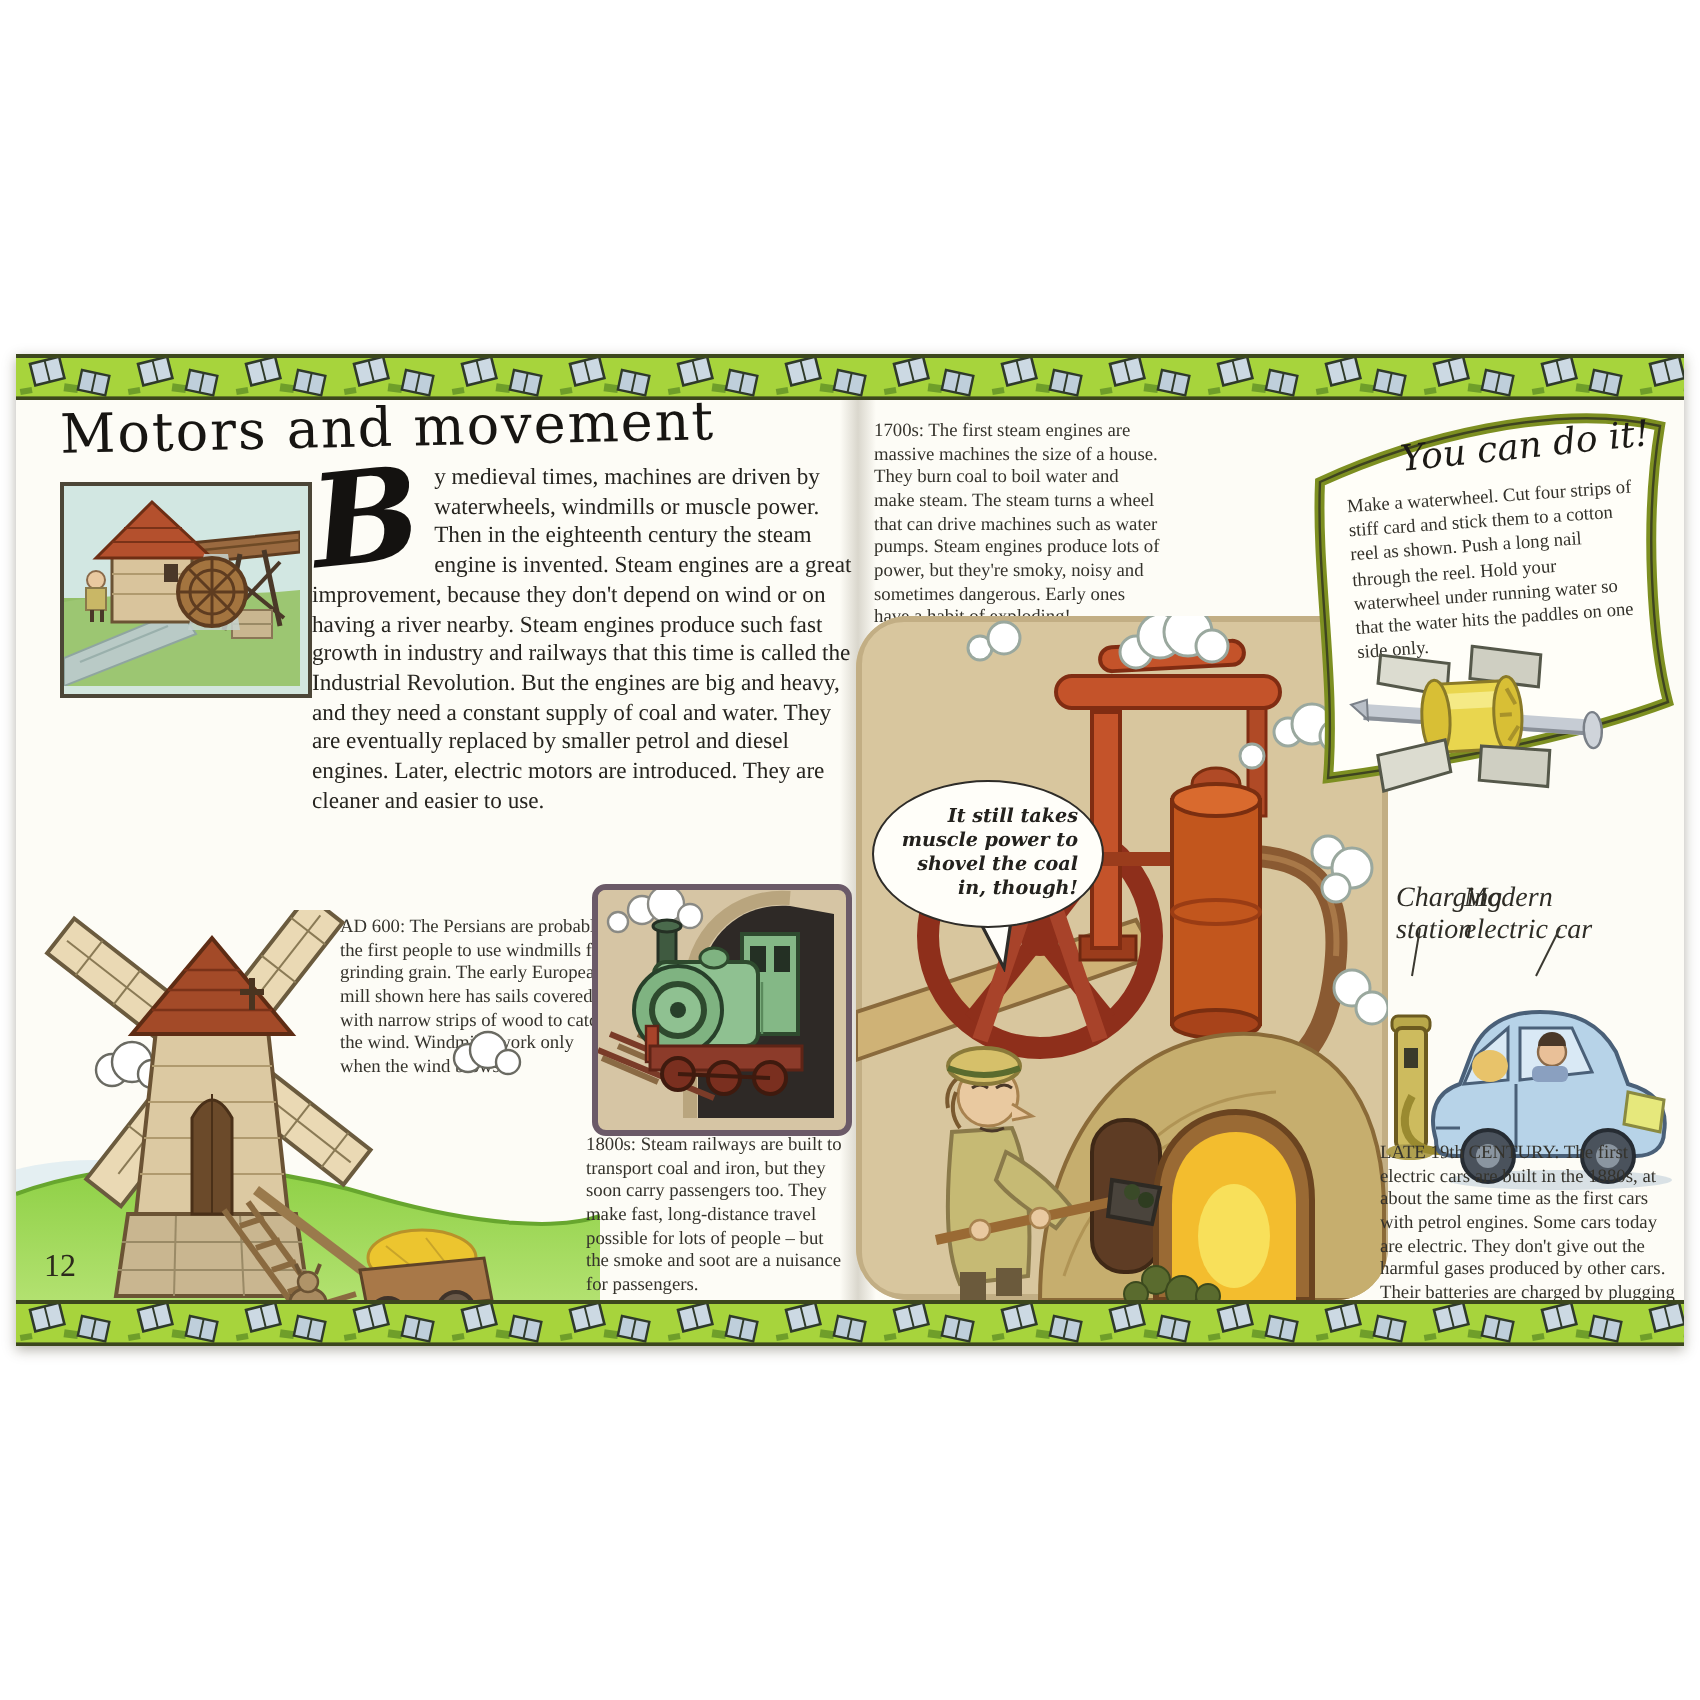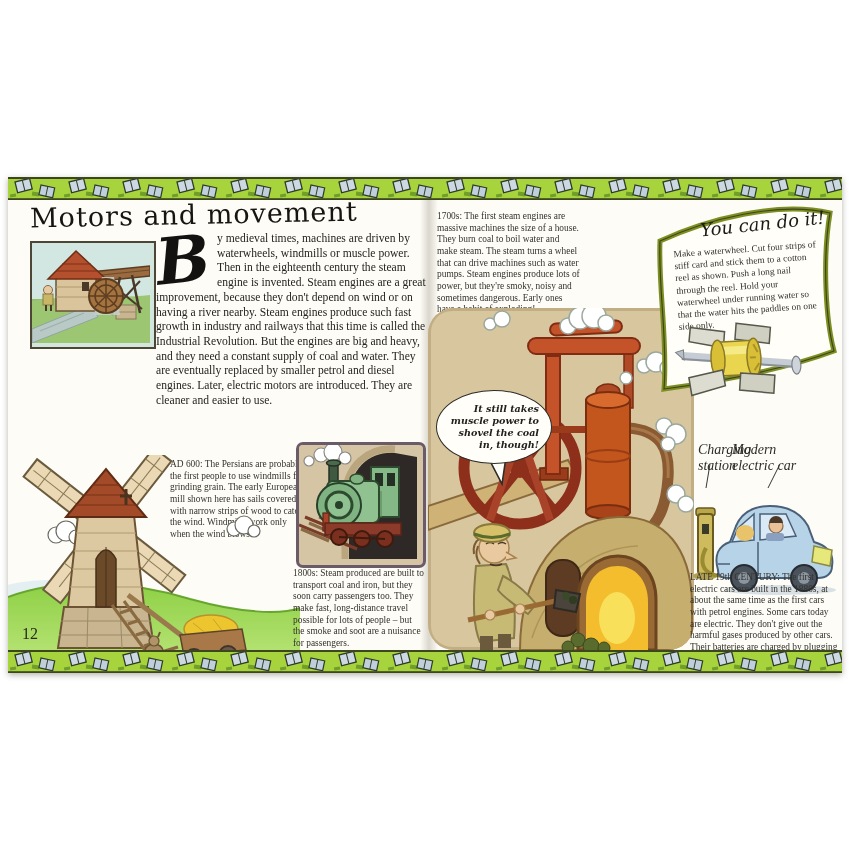--- a/index.html
+++ b/index.html
@@ -255,21 +255,21 @@
           <circle cx="40" cy="60" r="4" fill="#27402a"></circle>
           <rect x="24" y="68" width="6" height="18" fill="#a8432a" stroke="#5e2416" stroke-width="1.2"></rect>
           <rect x="26" y="78" width="76" height="12" fill="#8c3b2a" stroke="#5e2416" stroke-width="1.5"></rect>
           <circle cx="40" cy="92" r="8" fill="#7a2f1f" stroke="#3f1a0e" stroke-width="2"></circle>
           <circle cx="63" cy="94" r="8" fill="#7a2f1f" stroke="#3f1a0e" stroke-width="2"></circle>
           <circle cx="86" cy="94" r="8" fill="#7a2f1f" stroke="#3f1a0e" stroke-width="2"></circle>
           <line x1="40" y1="92" x2="86" y2="94" stroke="#3f1a0e" stroke-width="2"></line>
         </svg>
       </div>
 
-      <div class="abs cap" style="left:285px;top:368px;width:132px">1800s: Steam produced are built to transport coal and iron, but they soon carry passengers too. They make fast, long-distance travel possible for lots of people – but the smoke and soot are a nuisance for passengers.</div>
+      <div class="abs cap" style="left:285px;top:368px;width:132px">1800s: Steam railways are built to transport coal and iron, but they soon carry passengers too. They make fast, long-distance travel possible for lots of people – but the smoke and soot are a nuisance for passengers.</div>
 
       <div class="abs pagenum" style="left:14px;top:425px">12</div>
 
       <div class="abs cap" style="left:429px;top:11px;width:144px">1700s: The first steam engines are massive machines the size of a house. They burn coal to boil water and make steam. The steam turns a wheel that can drive machines such as water pumps. Steam engines produce lots of power, but they're smoky, noisy and sometimes dangerous. Early ones have a habit of exploding!</div>
 
       <div class="abs scene" style="left:420px;top:108px;width:266px;height:342px">
         <svg width="266" height="342" viewBox="0 0 266 342">
           <rect width="266" height="342" fill="#d8c69e"></rect>
           <rect width="266" height="342" fill="none" stroke="#c2ae84" stroke-width="6" rx="24"></rect>
           <polygon points="0,198 140,152 150,170 0,222" fill="#cfb276" stroke="#8a6a3c" stroke-width="2"></polygon>

